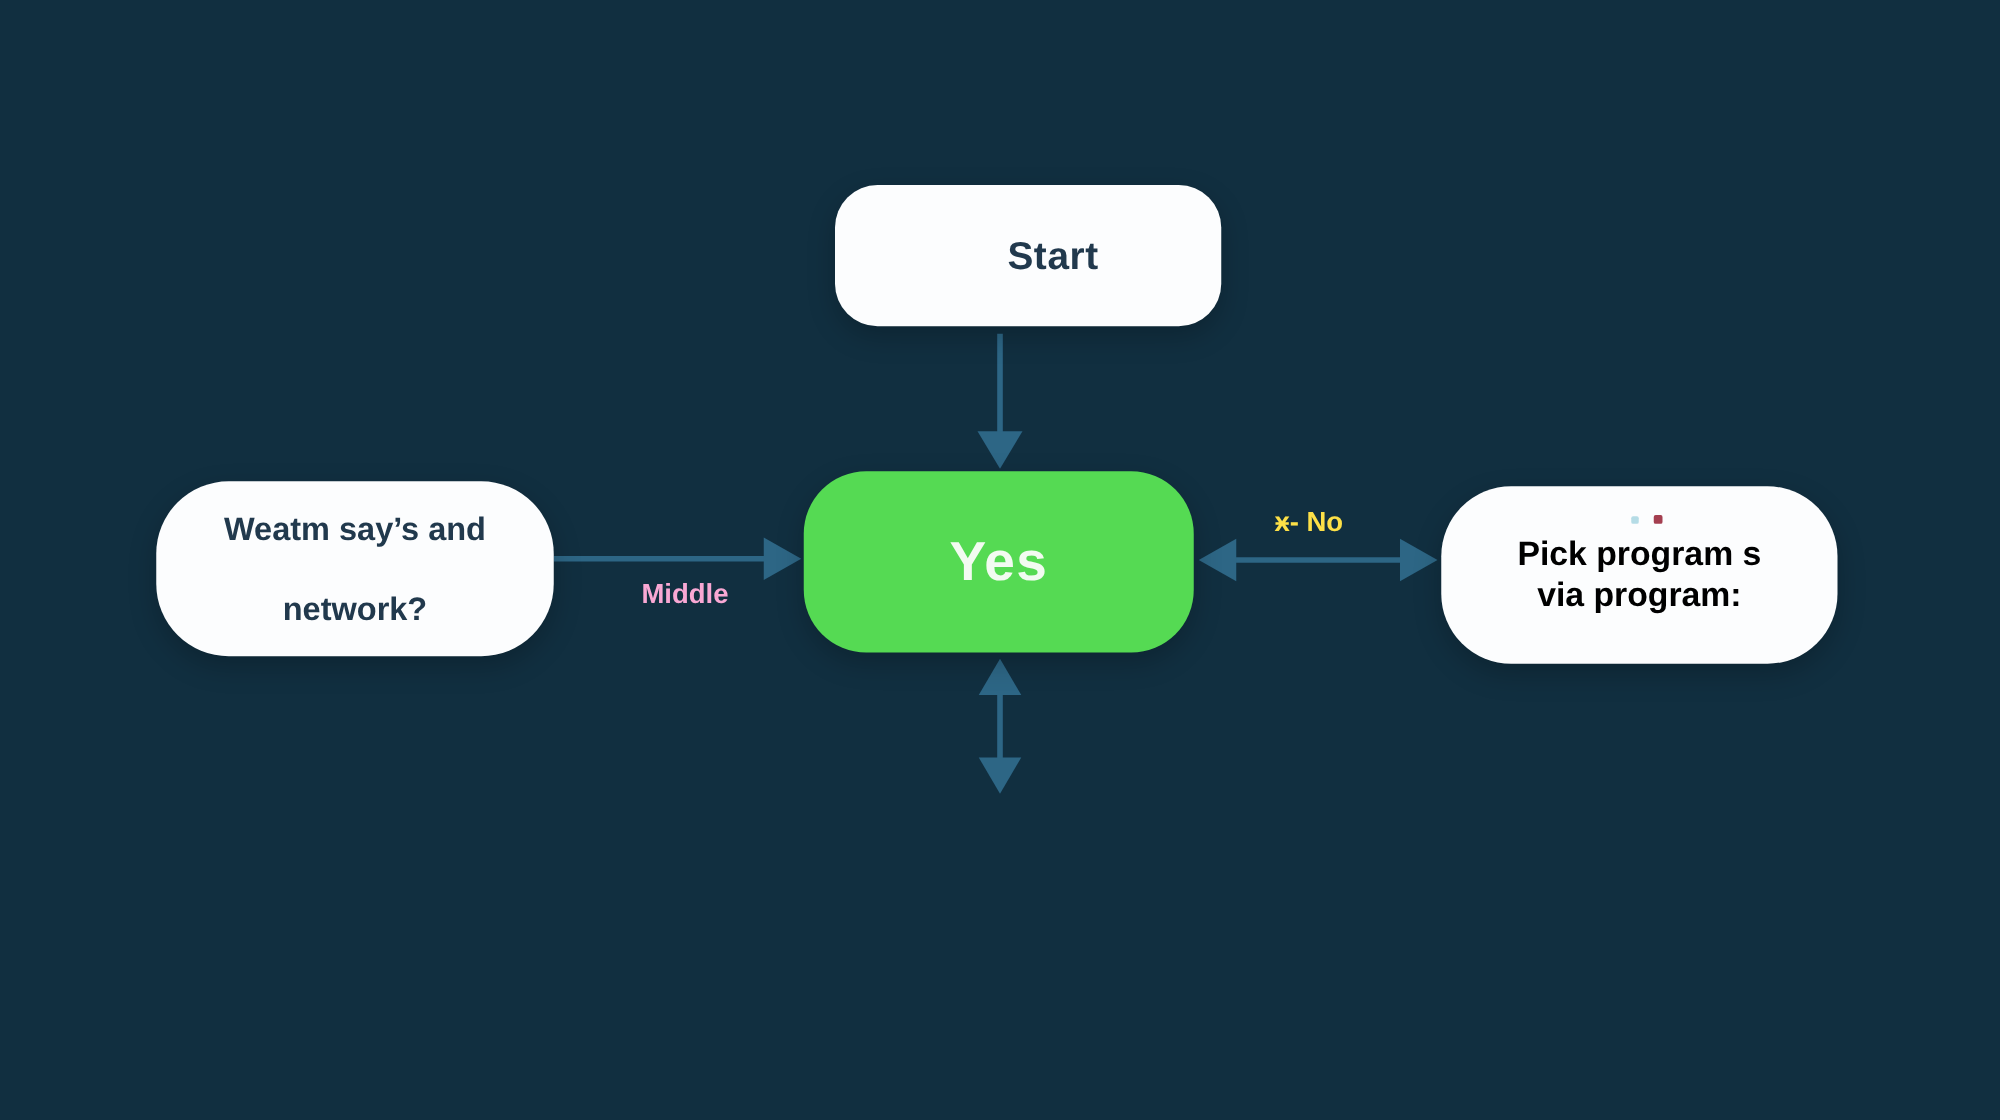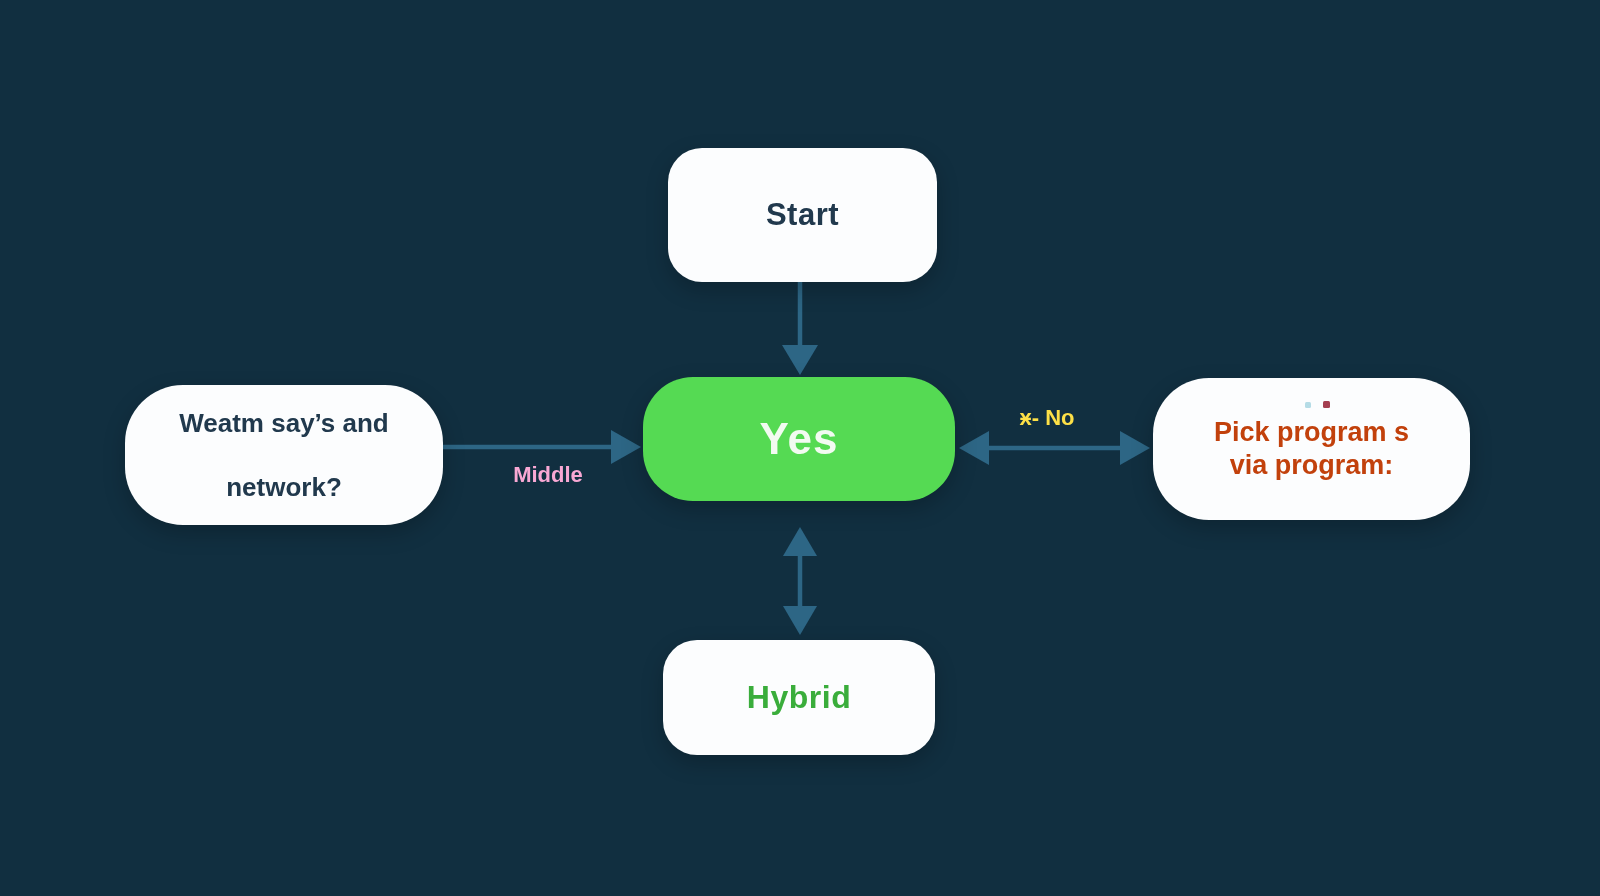--- a/index.html
+++ b/index.html
@@ -18,29 +18,29 @@
   .node {
     position: absolute;
     display: flex;
     align-items: center;
     justify-content: center;
     text-align: center;
     font-weight: 700;
     box-shadow: 0 8px 22px rgba(0,0,0,0.22);
   }
   .node-start {
-    left: 668px; top: 148px; width: 269px; height: 134px;
-    border-radius: 34px; font-size: 31px; letter-spacing: 0.5px;
+    left: 668px; top: 148px; width: 269px; height: 113px;
+    border-radius: 34px; font-size: 31px; letter-spacing: 0.5px; padding-left: 40px;
   }
   .node-question {
     left: 125px; top: 375px; width: 318px; height: 140px;
     border-radius: 58px; font-size: 26px; line-height: 32px; margin-top: 10px;
   }
   .node-yes {
-    left: 643px; top: 377px; width: 312px; height: 124px;
+    left: 643px; top: 377px; width: 312px; height: 145px;
     border-radius: 50px; font-size: 44px; letter-spacing: 1px;
   }
   .node-network {
     left: 1153px; top: 378px; width: 317px; height: 142px;
     border-radius: 56px; font-size: 27px; line-height: 33px;
   }
   .node-hybrid {
     left: 663px; top: 640px; width: 272px; height: 115px;
     border-radius: 34px; font-size: 32px; letter-spacing: 0.5px;
   }
@@ -93,29 +93,26 @@
       <span>Weatm say’s and</span><br>
       <br>
       <span>network?</span>
     </div>
   </div>
 
   <div class="node node-yes" style="background: rgb(85, 218, 83); color: rgb(242, 251, 241);">
     <span>Yes</span>
   </div>
 
-  <div class="node node-network" style="background: rgb(252, 253, 254); color: #c2410c;">
+  <div class="node node-network" style="background: rgb(252, 253, 254); color: #000000; margin-top: 11px;">
     <span class="dot dot-blue" style="background: rgb(181, 220, 230);"></span>
     <span class="dot dot-red" style="background: rgb(164, 63, 80);"></span>
     <div>
       <span>Pick program s</span><br>
       <span>via program:</span>
     </div>
   </div>
 
-  <div class="node node-hybrid" style="background: rgb(252, 253, 254); color: rgb(58, 173, 59);">
-    <span>Hybrid</span>
-  </div>
 
   <div class="edge-label label-middle" style="color: #f9a8d4;">Middle</div>
   <div class="edge-label label-no" style="color: #fde047;">ӿ- No</div>
 
 </div>
 
 </body></html>

